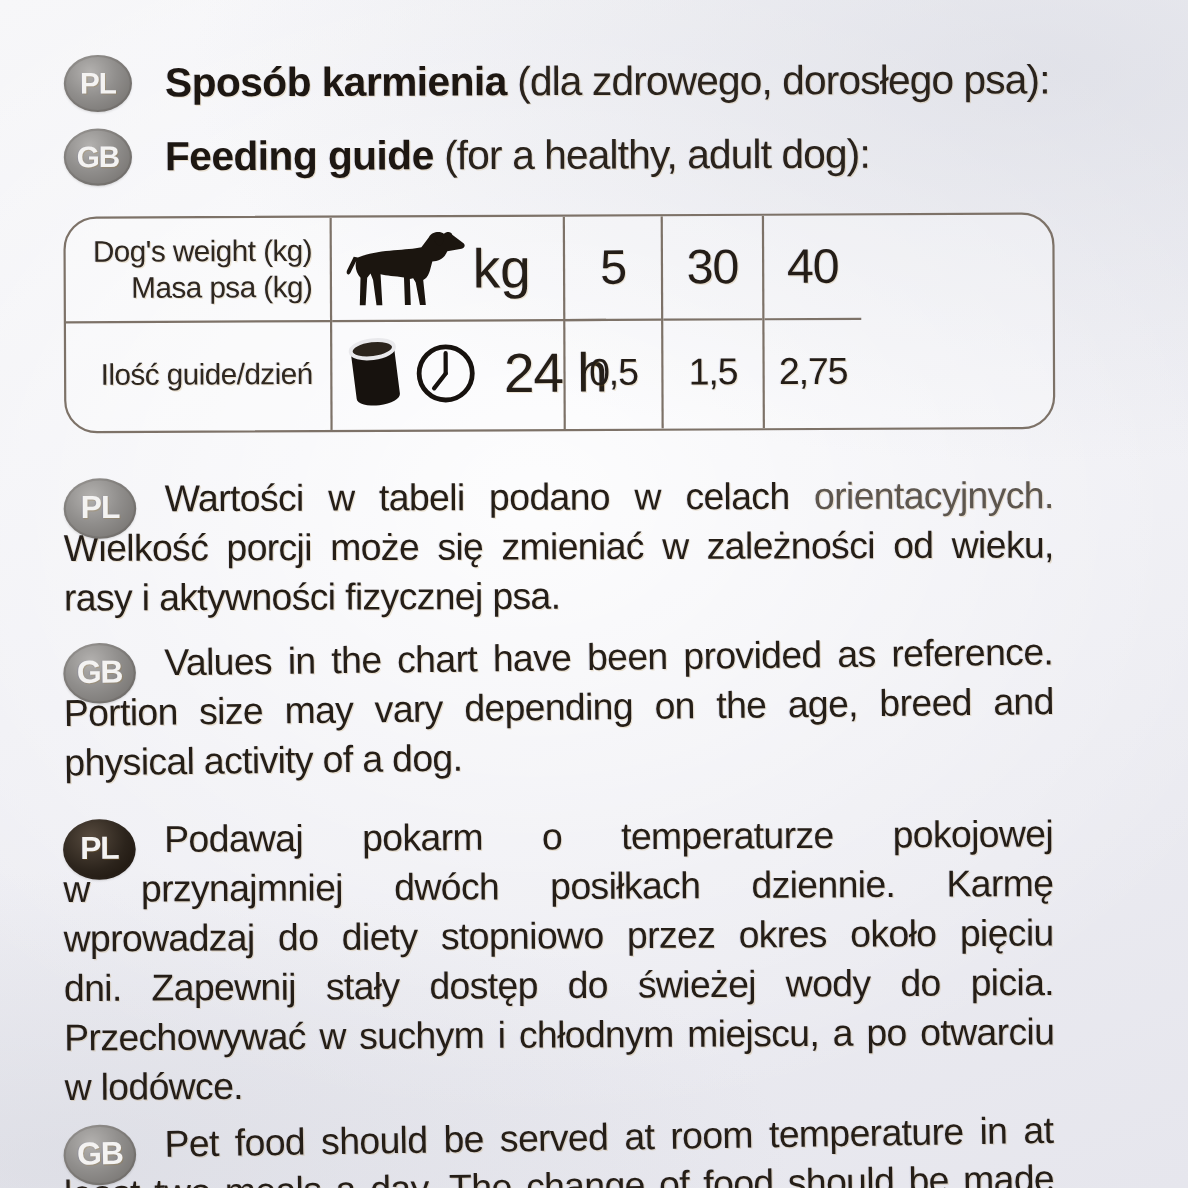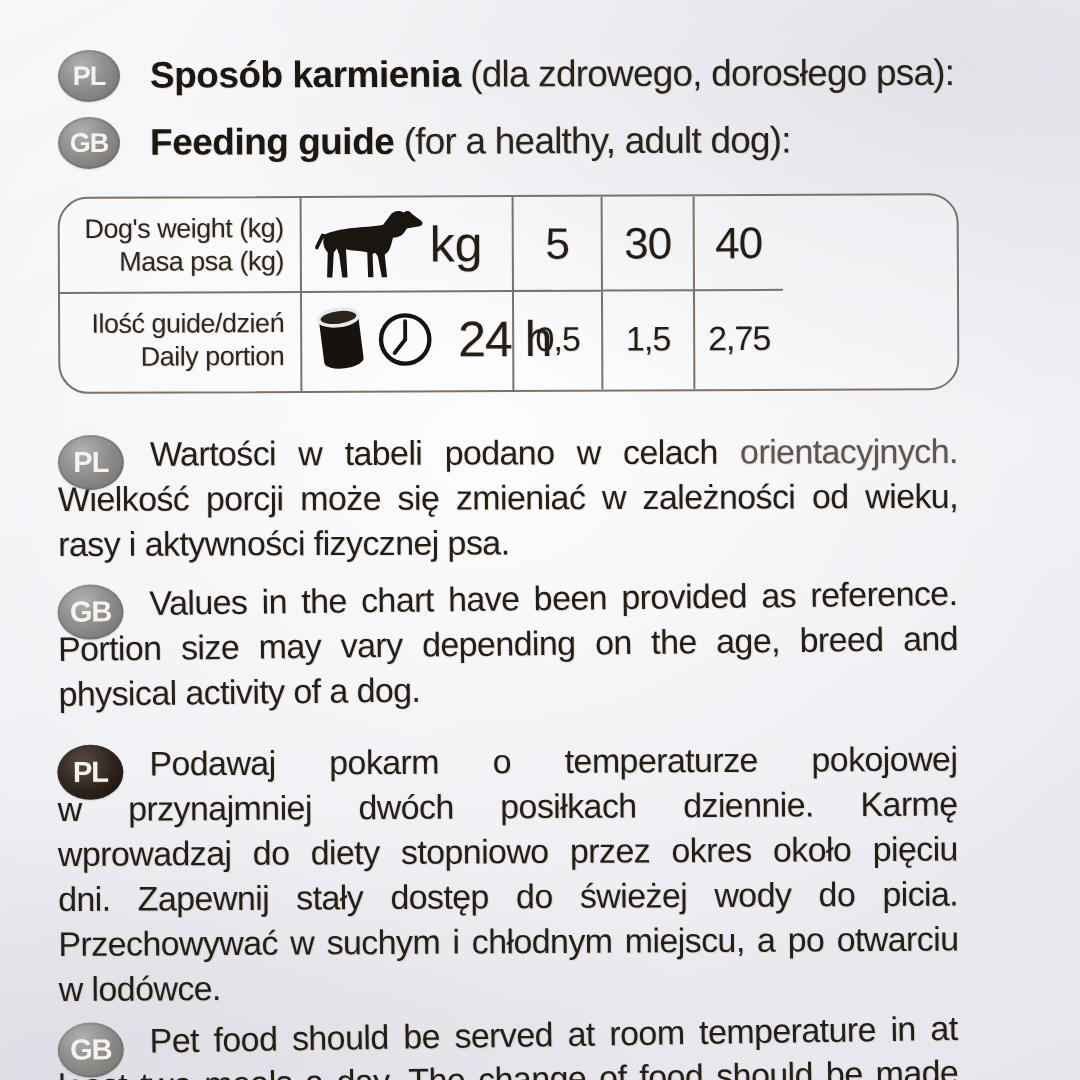--- a/index.html
+++ b/index.html
@@ -92,21 +92,20 @@
 
   <div class="ftable">
 
     <div class="fcol">
       <div class="fcell r1 labcell">
         <div>Dog's weight (kg)</div>
         <div>Masa psa (kg)</div>
       </div>
       <div class="fcell labcell">
         <div>Ilość guide/dzień</div>
-        <div>Daily portion</div>
       </div>
     </div>
 
     <div class="fcol">
       <div class="fcell r1 iconcell">
         <svg class="icon-svg" width="116" height="76" viewBox="0 0 150 100" aria-hidden="true">
           <path fill="#1b150f" d="
             M14,36
             C 38,26 72,28 90,24
             L 99,12

